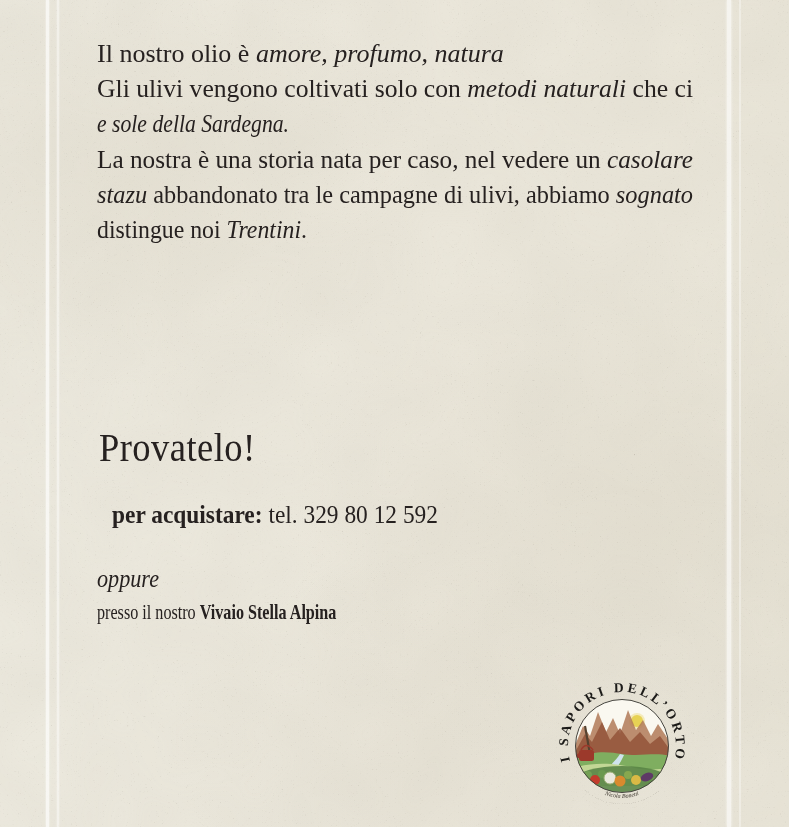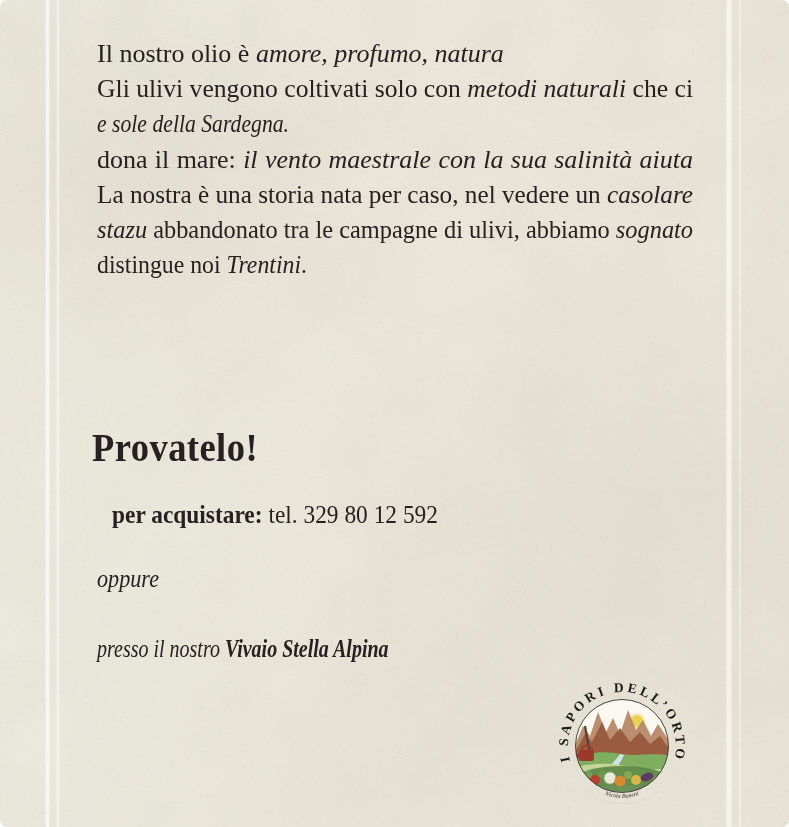--- a/index.html
+++ b/index.html
@@ -7,38 +7,37 @@
     position:relative;
     width:789px;height:827px;
     background:
       radial-gradient(420px 300px at 18% 22%, rgba(210,203,184,0.25), rgba(0,0,0,0) 70%),
       radial-gradient(500px 360px at 82% 64%, rgba(206,199,180,0.22), rgba(0,0,0,0) 72%),
       radial-gradient(380px 280px at 55% 90%, rgba(213,207,190,0.20), rgba(0,0,0,0) 70%),
       linear-gradient(90deg, #ece9de 0%, #ebe7db 55%, #e9e5d8 100%);
     overflow:hidden;
     font-family:"Liberation Serif", serif;
     color:#262120;
-    border-radius:7px;
   }
   .grain{position:absolute;left:0;top:0;pointer-events:none;}
   .crease{position:absolute;top:0;bottom:0;pointer-events:none;}
   .crease.c1{left:46px;width:3px;background:rgba(255,255,255,0.65);box-shadow:0 0 2px rgba(255,255,255,0.8);}
   .crease.c2{left:57px;width:2px;background:rgba(255,255,255,0.45);box-shadow:0 0 2px rgba(255,255,255,0.6);}
   .crease.c3{left:727px;width:4px;background:rgba(255,255,255,0.6);box-shadow:0 0 3px rgba(255,255,255,0.8);}
   .crease.c4{left:739px;width:2px;background:rgba(255,255,255,0.35);}
   .abs{position:absolute;}
   .lc{display:inline-block;white-space:nowrap;transform-origin:left center;}
   .it{font-style:italic;}
   .bd{font-weight:bold;}
   #body-lines{left:97px;top:36px;width:600px;font-size:26px;}
   #body-lines .line{height:35.2px;line-height:35.2px;}
-  #headline{left:92px;top:424px;font-size:41px;font-weight:bold;line-height:46px;letter-spacing:0.5px;}
+  #headline{left:99px;top:424px;font-size:41px;font-weight:normal;line-height:46px;letter-spacing:0.5px;}
   #purchase{left:112px;top:500px;font-size:25px;line-height:30px;}
   #or-label{left:97px;top:564px;font-size:25px;line-height:30px;font-style:italic;text-align:right;}
-  #visit{left:97px;top:633px;font-size:26px;line-height:31px;font-style:italic;}
+  #visit{left:97px;top:597px;font-size:21px;line-height:31px;}
   svg text{font-family:"Liberation Serif", serif;}
 </style>
 </head>
 <body>
 
 <div class="page">
 
   <svg class="grain" width="789" height="827" aria-hidden="true">
     <filter id="speck">
       <feTurbulence type="turbulence" baseFrequency="0.55" numOctaves="3" seed="11"></feTurbulence>
@@ -54,21 +53,20 @@
 
   <div class="crease c1"></div>
   <div class="crease c2"></div>
   <div class="crease c3"></div>
   <div class="crease c4"></div>
 
   <div class="abs" id="body-lines">
       <div class="line"><span class="lc" style="transform: none; word-spacing: 0px;"><span>Il nostro olio è </span><span class="it">amore, profumo, natura</span></span></div>
       <div class="line"><span class="lc" style="transform: scaleX(0.9861); word-spacing: 0px;"><span>Gli ulivi vengono coltivati solo con </span><span class="it">metodi naturali</span><span> che ci</span></span></div>
       <div class="line"><span class="lc" style="transform: scaleX(0.8344); word-spacing: 0px;"><span class="it">e sole della Sardegna.</span></span></div>
-      <div class="line"><span class="lc" style="transform: none; word-spacing: 0.82px;"><span>dona il mare: </span><span class="it">il vento maestrale con la sua salinità aiuta</span></span></div>
       <div class="line"><span class="lc" style="transform: scaleX(0.9705); word-spacing: 0px;"><span>La nostra è una storia nata per caso, nel vedere un </span><span class="it">casolare</span></span></div>
       <div class="line"><span class="lc" style="transform: scaleX(0.9369); word-spacing: 0px;"><span class="it">stazu </span><span>abbandonato tra le campagne di ulivi, abbiamo </span><span class="it">sognato</span></span></div>
       <div class="line"><span class="lc" style="transform: scaleX(0.9152); word-spacing: 0px;"><span>distingue noi </span><span class="it">Trentini</span><span>.</span></span></div>
     </div>
 
   <div class="abs" id="headline">
     <span class="lc" style="transform: scaleX(0.8905); word-spacing: 0px;">Provatelo!</span>
   </div>
 
   <div class="abs" id="purchase">

